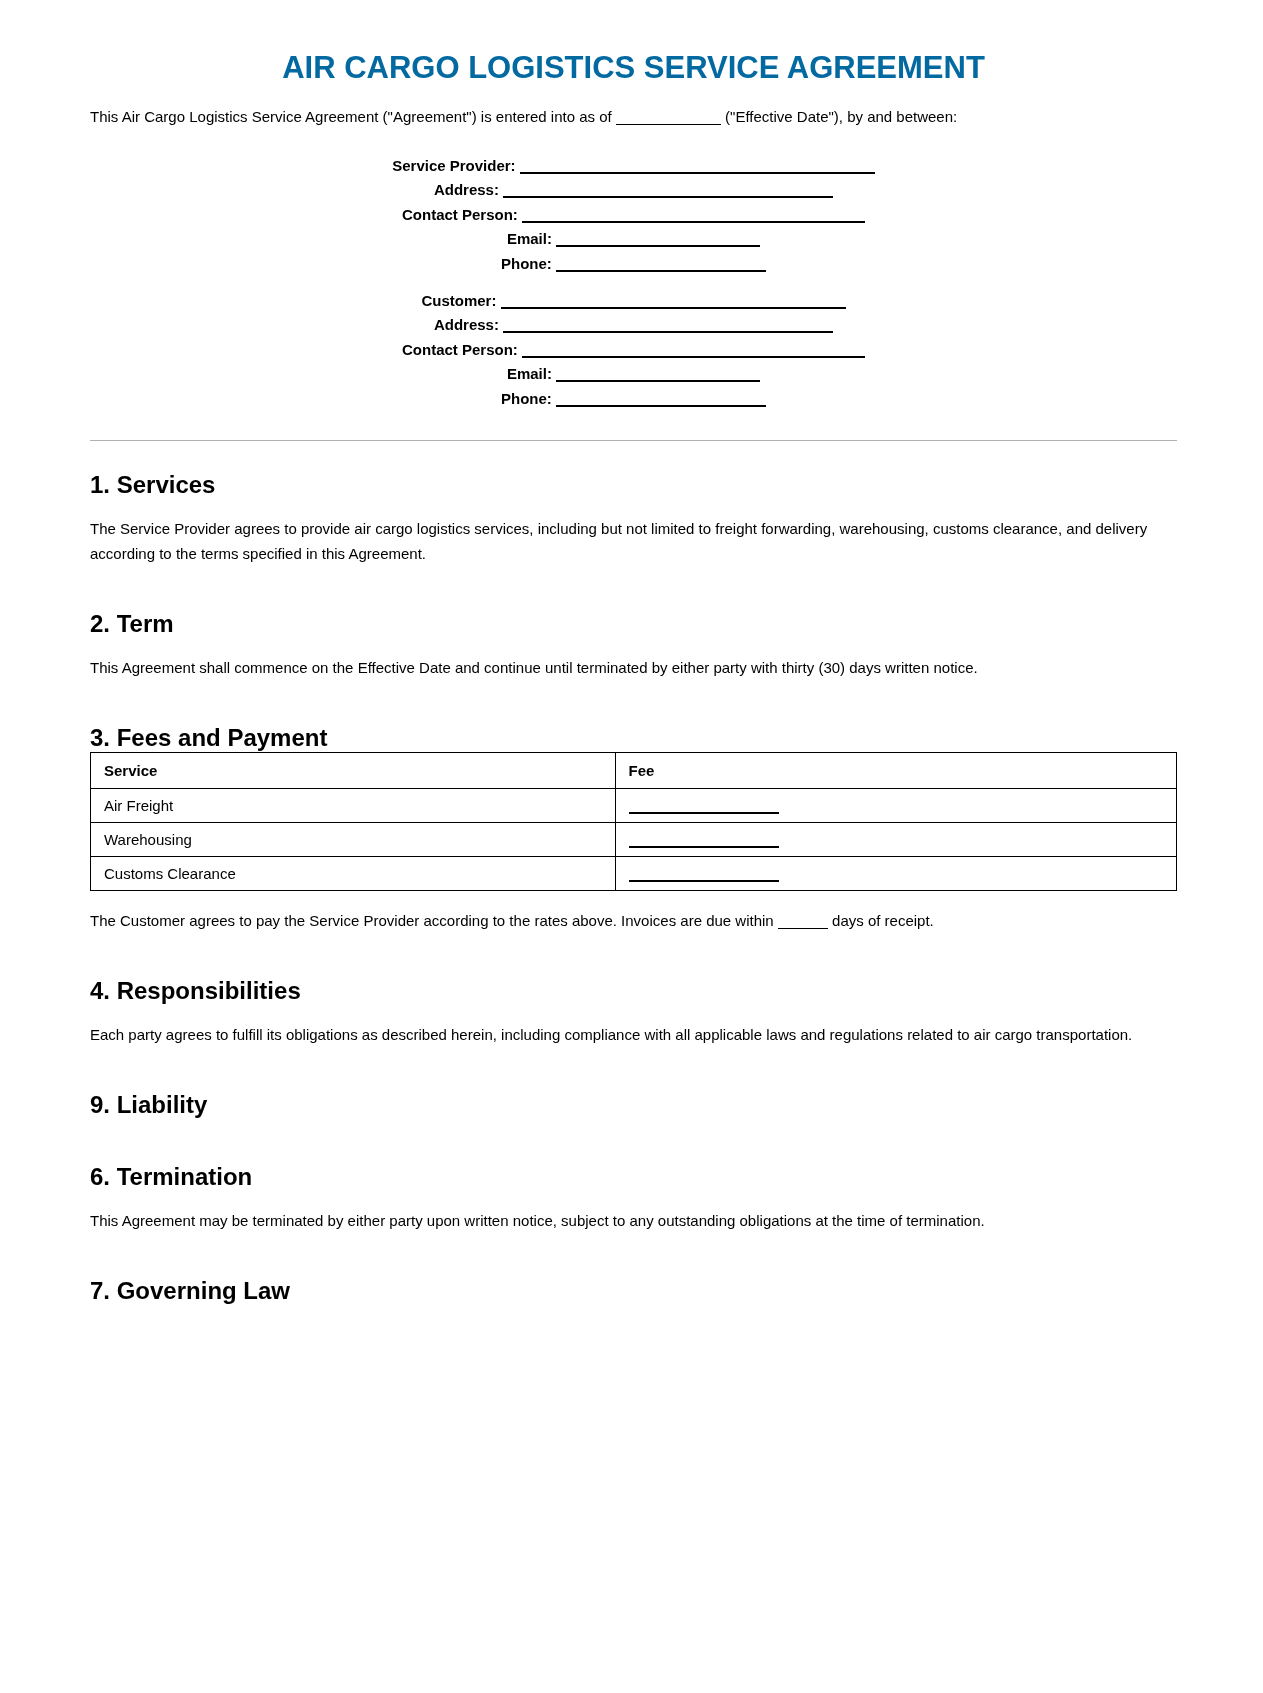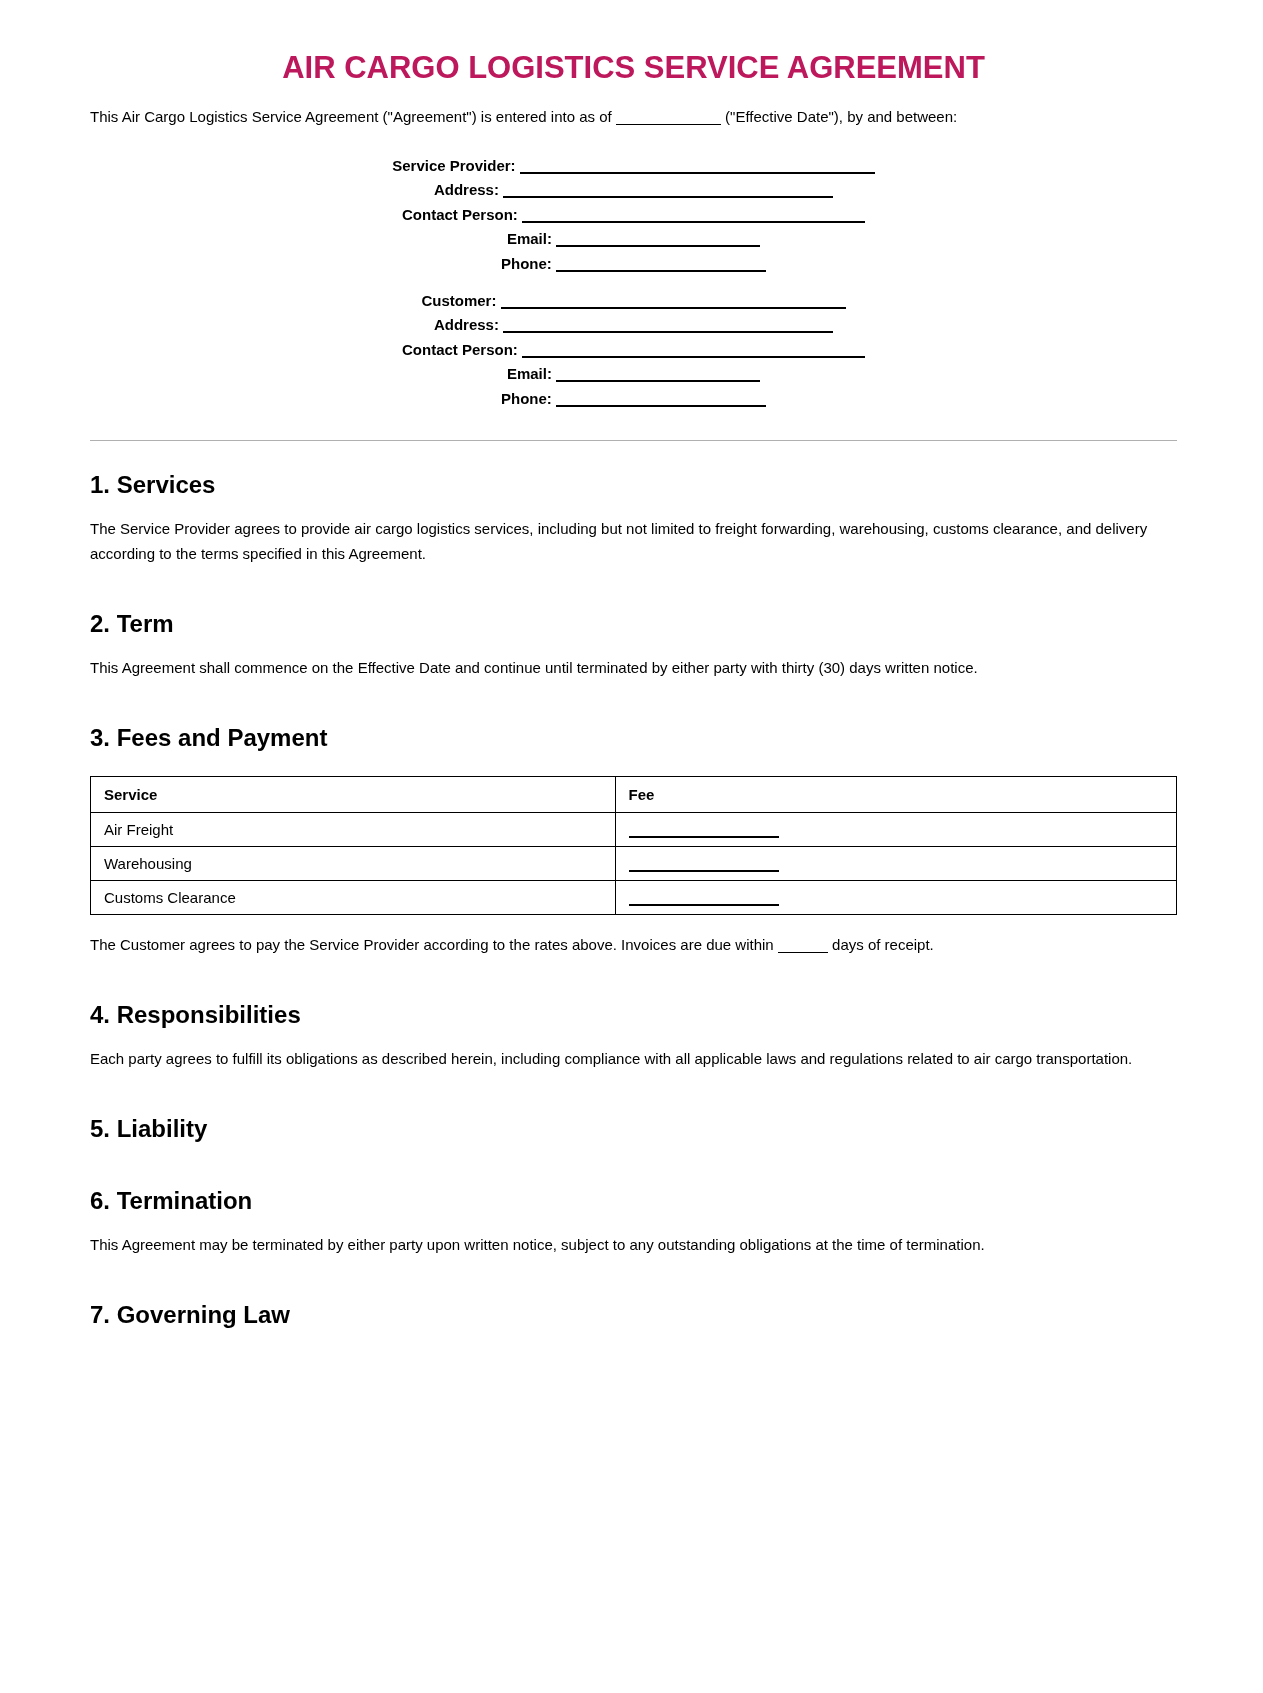--- a/index.html
+++ b/index.html
@@ -5,41 +5,41 @@
   html, body { margin:0; padding:0; background:#ffffff; }
   .page {
     width:1263px; height:1693px; box-sizing:border-box;
     background:#ffffff; color:#000000;
     font-family:"Liberation Sans", sans-serif;
     padding:50px 86px 0 90px;
     overflow:hidden;
   }
   h1.doc-title {
     font-size:31px; line-height:1.15; font-weight:bold;
-    text-align:center; margin:0 0 20px 0; color:#be185d;
+    text-align:center; margin:0 0 20px 0; color:#0369a1;
   }
   p.intro { font-size:15px; line-height:22px; margin:0 0 26px 0; }
   .party { margin:0 0 12px 0;text-align:center; }
   .field { font-size:15px; line-height:24.6px; white-space:nowrap; }
   .field .lbl { font-weight:bold; }
   .bl {
     display:inline-block; height:12px;
     border-bottom:2px solid #000;
     transform:translateY(3px);
   }
   .bl-thin { border-bottom-width:1.5px; }
   hr.divider {
     border:none; border-top:1px solid #b0b0b0;
     margin:28px 0 6px 0;
   }
   h2.sec { font-size:24px; font-weight:bold; margin:44px 0 0 0; color:#000; }
   hr.divider + h2.sec { margin-top:30px; }
   p.body { font-size:15px; line-height:25px; margin:17px 0 0 0; }
   table.fees {
-    width:100%; border-collapse:collapse; margin-top:24px;
+    width:100%; border-collapse:collapse; 
     font-size:15px; table-layout:fixed;padding-left:24px;
   }
   table.fees col.c1 { width:48.3%; }
   table.fees th, table.fees td {
     border:1px solid #000; text-align:left; vertical-align:middle;
   }
   table.fees th { font-weight:bold; padding:9px 13px; }
   table.fees td { padding:8px 13px; }
   .fee-bl { width:150px; }
   .w-intro { width:105px; }
@@ -149,20 +149,20 @@
 
   <p class="body">
     <span>The Customer agrees to pay the Service Provider according to the rates above. Invoices are due within</span>
     <span class="bl bl-thin w-days"></span>
     <span>days of receipt.</span>
   </p>
 
   <h2 class="sec">4. Responsibilities</h2>
   <p class="body">Each party agrees to fulfill its obligations as described herein, including compliance with all applicable laws and regulations related to air cargo transportation.</p>
 
-  <h2 class="sec">5. Liability</h2>
+  <h2 class="sec">9. Liability</h2>
 
   <h2 class="sec">6. Termination</h2>
   <p class="body">This Agreement may be terminated by either party upon written notice, subject to any outstanding obligations at the time of termination.</p>
 
   <h2 class="sec">7. Governing Law</h2>
 
 </div>
 
 </body></html>

